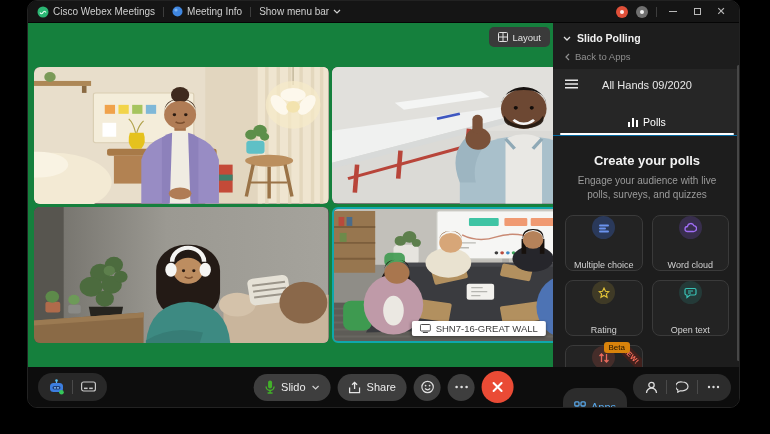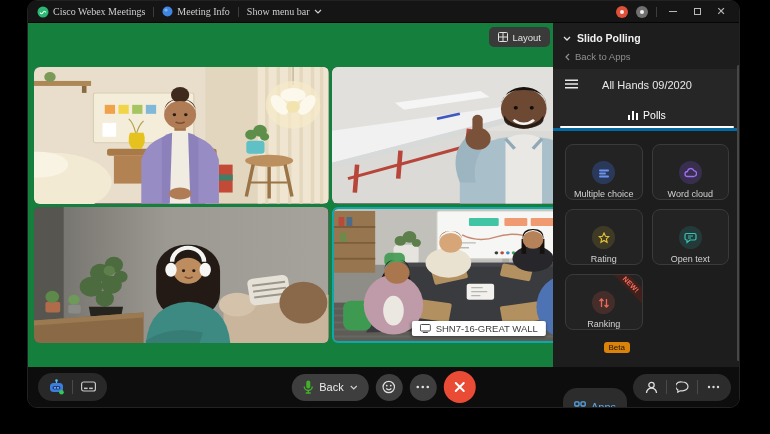--- a/index.html
+++ b/index.html
@@ -7,21 +7,21 @@
               font-family:"Liberation Sans", sans-serif; }
 
   .window { position:absolute; left:27px; top:0; width:713px; height:408px;
             background:#0a0a0a; border-radius:10px; overflow:hidden;
             border:1px solid #222; box-shadow:0 14px 40px rgba(0,0,0,.8); }
 
   
   .titlebar { position:absolute; top:0; left:0; right:0; height:22px; background:#151515;
               display:flex; align-items:center; justify-content:space-between;
               padding:0 10px 0 9px; border-bottom:1px solid #050505; }
-  .tb-left,.tb-right { display:flex; align-items:center; gap:8px;font-family:Liberation Serif, serif; }
+  .tb-left,.tb-right { display:flex; align-items:center; gap:8px; }
   .tb-item { display:flex; align-items:center; gap:4px; }
   .tb-text { font-size:10px; color:#cfcfcf; white-space:nowrap; }
   .tb-div { width:1px; height:10px; background:#3d3d3d; }
   .ind { width:12px; height:12px; border-radius:50%; display:flex; align-items:center; justify-content:center; }
   .ind.red { background:#e05039; } .ind.gray { background:#707070; }
   .ind i { width:4px; height:4px; border-radius:50%; background:rgba(255,255,255,.9); }
   .winbtn { width:16px; height:14px; display:flex; align-items:center; justify-content:center; }
   .minline { width:8px; height:1px; background:#b9b9b9; }
   .maxbox { width:7px; height:7px; border:1px solid #b9b9b9; }
   .closex { color:#b9b9b9; font-size:11px; line-height:1; }
@@ -40,40 +40,40 @@
                  background:#fff; border-radius:2px; padding:2px 8px; display:flex;
                  align-items:center; gap:5px; font-size:9.5px; color:#3c3c3c;
                  white-space:nowrap; box-shadow:0 1px 3px rgba(0,0,0,.45); }
 
   
   .panel { position:absolute; left:525px; width:188px; top:22px; bottom:40px; background:#1d1d1d; }
   .panel-head { display:flex; align-items:center; gap:6px; padding:9px 10px 3px 10px; }
   .panel-title { font-size:10.5px; font-weight:bold; color:#f0f0f0; }
   .panel-back { display:flex; align-items:center; gap:5px; padding:4px 10px 7px 12px;
                 color:#8f8f8f; font-size:9.5px; cursor:pointer; }
-  .panel-card { background:#262626; border-bottom:3px solid #0369a1; padding-top:3px; }
+  .panel-card { background:#262626; border-bottom:1px solid #0369a1; padding-top:3px; }
   .card-top { height:26px; position:relative; display:flex; align-items:center; }
   .hamburger { position:absolute; left:12px; top:7px; cursor:pointer; }
   .session-title { width:100%; text-align:center; font-size:11px; color:#e8e8e8; }
-  .tabs { display:flex; height:27px; margin-top:3px;flex-direction:column; }
+  .tabs { display:flex; height:27px; margin-top:10px;flex-direction:column; }
   .tab { flex:1; display:flex; align-items:center; justify-content:center; gap:5px;
          font-size:10.5px; cursor:pointer; position:relative; }
   .tab.active { color:#ffffff; }
   .tab.active::after { content:""; position:absolute; left:7px; right:7px; bottom:0;
                        height:2px; background:#fff; border-radius:1px; }
   .tab.inactive { color:#969696; }
   .panel-body { padding:0 12px; }
   .panel-heading { margin-top:17px; text-align:center; font-size:13px; font-weight:bold; color:#f2f2f2; }
   .panel-sub { margin:6px auto 0; width:152px; text-align:center; font-size:10px;
                line-height:1.4; color:#9b9b9b; }
   .tile-grid { margin:13px auto 0; width:164px; display:grid;
                grid-template-columns:1fr 1fr; gap:9px; }
   .tile { position:relative; height:56px; border:1px solid #3a3a3a; border-radius:8px;
           background:#232323; display:flex; flex-direction:column; align-items:center;
-          justify-content:flex-end; gap:5px; cursor:pointer; overflow:hidden; }
+          justify-content:space-between; gap:5px; cursor:pointer; overflow:hidden; }
   .tile-ic { width:23px; height:23px; border-radius:50%; display:flex; align-items:center; justify-content:center; }
   .ic-mc { background:rgba(59,110,220,.30); color:#6b93ee; }
   .ic-wc { background:rgba(139,92,246,.20); color:#a06ef5; }
   .ic-qz { background:rgba(216,138,26,.18); color:#e8a23c; }
   .ic-rt { background:rgba(230,195,60,.15); color:#e2c338; }
   .ic-ot { background:rgba(45,178,168,.16); color:#39c2b6; }
   .ic-rk { background:rgba(226,93,79,.18); color:#e96a5c; }
   .tile-label { font-size:9px; color:#d2d2d2; }
   .ribbon { position:absolute; top:4px; right:-16px; transform:rotate(45deg);
             background:#41201c; color:#ff6f5c; font-size:7px; font-weight:bold;
@@ -401,20 +401,22 @@
             <rect x="0" y="5" width="2" height="5"></rect>
               <rect x="4" y="1" width="2" height="9"></rect>
               <rect x="8" y="3" width="2" height="7"></rect>
           </svg>
           <span>Polls</span>
         </div>
       </div>
     </div>
 
     <div class="panel-body">
+      <div class="panel-heading">Create your polls</div>
+      <div class="panel-sub">Engage your audience with live polls, surveys, and quizzes</div>
 
       <div class="tile-grid">
         <div class="tile">
           <span class="tile-ic ic-mc">
             <svg width="12" height="12" fill="currentColor">
                 <rect x="1" y="2.5" width="10" height="2" rx="1"></rect>
                 <rect x="1" y="5.5" width="7" height="2" rx="1"></rect>
                 <rect x="1" y="8.5" width="10" height="2" rx="1"></rect>
               </svg>
           </span>
@@ -485,24 +487,31 @@
       </span>
     </div>
 
     <div class="bb-center">
       <button class="pill">
         <svg width="11" height="14">
           <rect x="3.5" y="0.5" width="4" height="8" rx="2" fill="#43b02a"></rect>
           <path d="M1.5,6.5 a4,4 0 0 0 8,0" stroke="#43b02a" stroke-width="1.4" fill="none"></path>
           <path d="M5.5,10.5 v1.8 M3,13 h5" stroke="#43b02a" stroke-width="1.4"></path>
         </svg>
-        <span>Back</span>
+        <span>Slido</span>
         <svg width="8" height="5">
           <polyline points="1,1 4,4 7,1" stroke="#cfcfcf" stroke-width="1.2" fill="none"></polyline>
         </svg>
+      </button>
+      <button class="pill">
+        <svg width="12" height="13">
+          <path d="M6,8 V1.5 M3.5,3.8 L6,1.3 L8.5,3.8" stroke="#e6e6e6" stroke-width="1.3" fill="none"></path>
+          <path d="M1,6.5 V11.7 H11 V6.5" stroke="#e6e6e6" stroke-width="1.3" fill="none"></path>
+        </svg>
+        <span>Share</span>
       </button>
       <button class="circlebtn">
         <svg width="14" height="14">
           <circle cx="7" cy="7" r="5.7" stroke="#e0e0e0" stroke-width="1.2" fill="none"></circle>
           <circle cx="5" cy="5.6" r="0.9" fill="#e0e0e0"></circle>
             <circle cx="9" cy="5.6" r="0.9" fill="#e0e0e0"></circle>
           <path d="M4.4,8.5 q2.6,2.6 5.2,0" stroke="#e0e0e0" stroke-width="1.2" fill="none"></path>
         </svg>
       </button>
       <button class="circlebtn">

